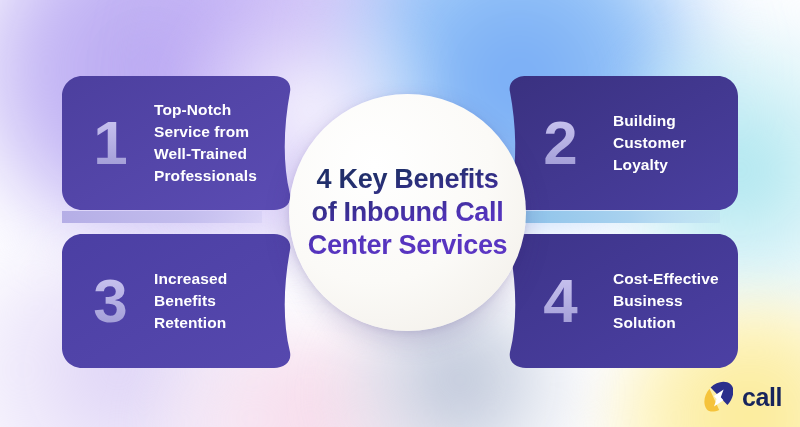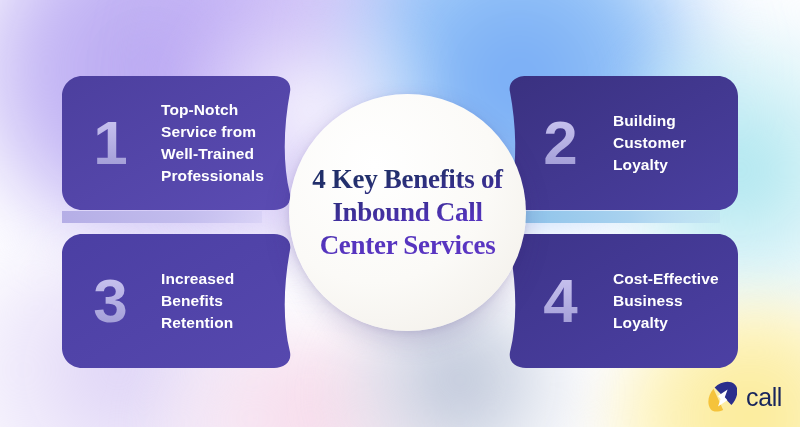--- a/index.html
+++ b/index.html
@@ -131,21 +131,21 @@
   #card-4 { left: 508px; top: 234px; width: 230px; height: 134px; }
 
   #card-1 .card-content { padding: 0 10px 0 18px; }
   #card-3 .card-content { padding: 0 10px 0 18px; }
   #card-2 .card-content { padding: 0 16px 0 22px; }
   #card-4 .card-content { padding: 0 16px 0 22px; }
 
   #card-1 .card-num, #card-3 .card-num { width: 60px; text-align: center; flex: 0 0 auto; }
   #card-2 .card-num, #card-4 .card-num { width: 60px; text-align: center; flex: 0 0 auto; }
 
-  #card-1 .card-title, #card-3 .card-title { margin-left: 21px; }
+  #card-1 .card-title, #card-3 .card-title { margin-left: 14px; }
   #card-2 .card-title, #card-4 .card-title { margin-left: 23px; }
 
   
   .divider {
     position: absolute;
     height: 12px;
   }
   #divider-left  { left: 62px;  top: 211px; width: 200px; background: linear-gradient(90deg,#b5aee6 0%, #c2bced 60%, rgba(200,196,240,0.35) 100%); }
   #divider-right { left: 520px; top: 211px; width: 200px; background: linear-gradient(90deg,#8ec3ea 0%, #a9d2ef 55%, rgba(180,214,238,0.3) 100%); }
 
@@ -156,21 +156,20 @@
     top: 94px;
     width: 237px;
     height: 237px;
     border-radius: 50%;
     background: radial-gradient(circle at 36% 30%, #ffffff 0%, #fbfaf7 52%, #f2efe9 92%, #e8e4dc 100%);
     box-shadow: 0 10px 26px rgba(60,40,120,0.20), 0 2px 6px rgba(60,40,120,0.10);
     display: flex;
     align-items: center;
     justify-content: center;
     text-align: center;
-    font-family: Liberation Serif, serif;
   }
   #center-title {
     font-size: 27px;
     font-weight: 700;
     line-height: 1.22;
     letter-spacing: -0.3px;
     padding: 0 14px;
     background-image: linear-gradient(170deg, #1b2b63 0%, #23306d 22%, #3b2e94 42%, #5434bd 62%, #5e36c6 100%);
     -webkit-background-clip: text;
     background-clip: text;
@@ -183,21 +182,21 @@
     position: absolute;
     right: 18px;
     bottom: 14px;
     display: flex;
     align-items: center;
     gap: 9px;
   }
   #logo-mark { width: 30px; height: 32px; display: block; }
   #logo-text {
     font-size: 25px;
-    font-weight: 400;
+    font-weight: 700;
     color: #17245c;
     letter-spacing: -0.4px;
     line-height: 1;
     display: flex;
     align-items: baseline;
     gap: 6px;
     position: relative;
   }
   .logo-word { position: relative; }
   #logo-dot {
@@ -291,21 +290,21 @@
           <linearGradient id="g4" x1="0" y1="0" x2="1" y2="1">
             <stop offset="0%" stop-color="#3d3489"></stop>
             <stop offset="100%" stop-color="#4c40a4"></stop>
           </linearGradient>
         </defs>
         <path d="M18,0 H210 C221,0 230,9 230,20 V114 C230,125 221,134 210,134 H18 C8,134 0,128 2,118 C10,86 8,48 2,16 C0,6 8,0 18,0 Z" fill="url(#g4)"></path>
       </svg>
     </div>
     <div class="card-content">
       <div class="card-num">4</div>
-      <div class="card-title">Cost-Effective Business Loyalty</div>
+      <div class="card-title">Cost-Effective Business Solution</div>
     </div>
   </div>
 
   <div id="center-circle">
     <div id="center-title">4 Key Benefits of Inbound Call Center Services</div>
   </div>
 
   <div id="logo">
     <svg id="logo-mark" viewBox="0 0 30 32" xmlns="http://www.w3.org/2000/svg">
       <path d="M27.6 3.2 C22.3 -1.2 13.4 0.6 7.6 6.6 L24.4 23.9 C30.2 17.8 32.9 7.6 27.6 3.2 Z" fill="#2b2f8c"></path>

